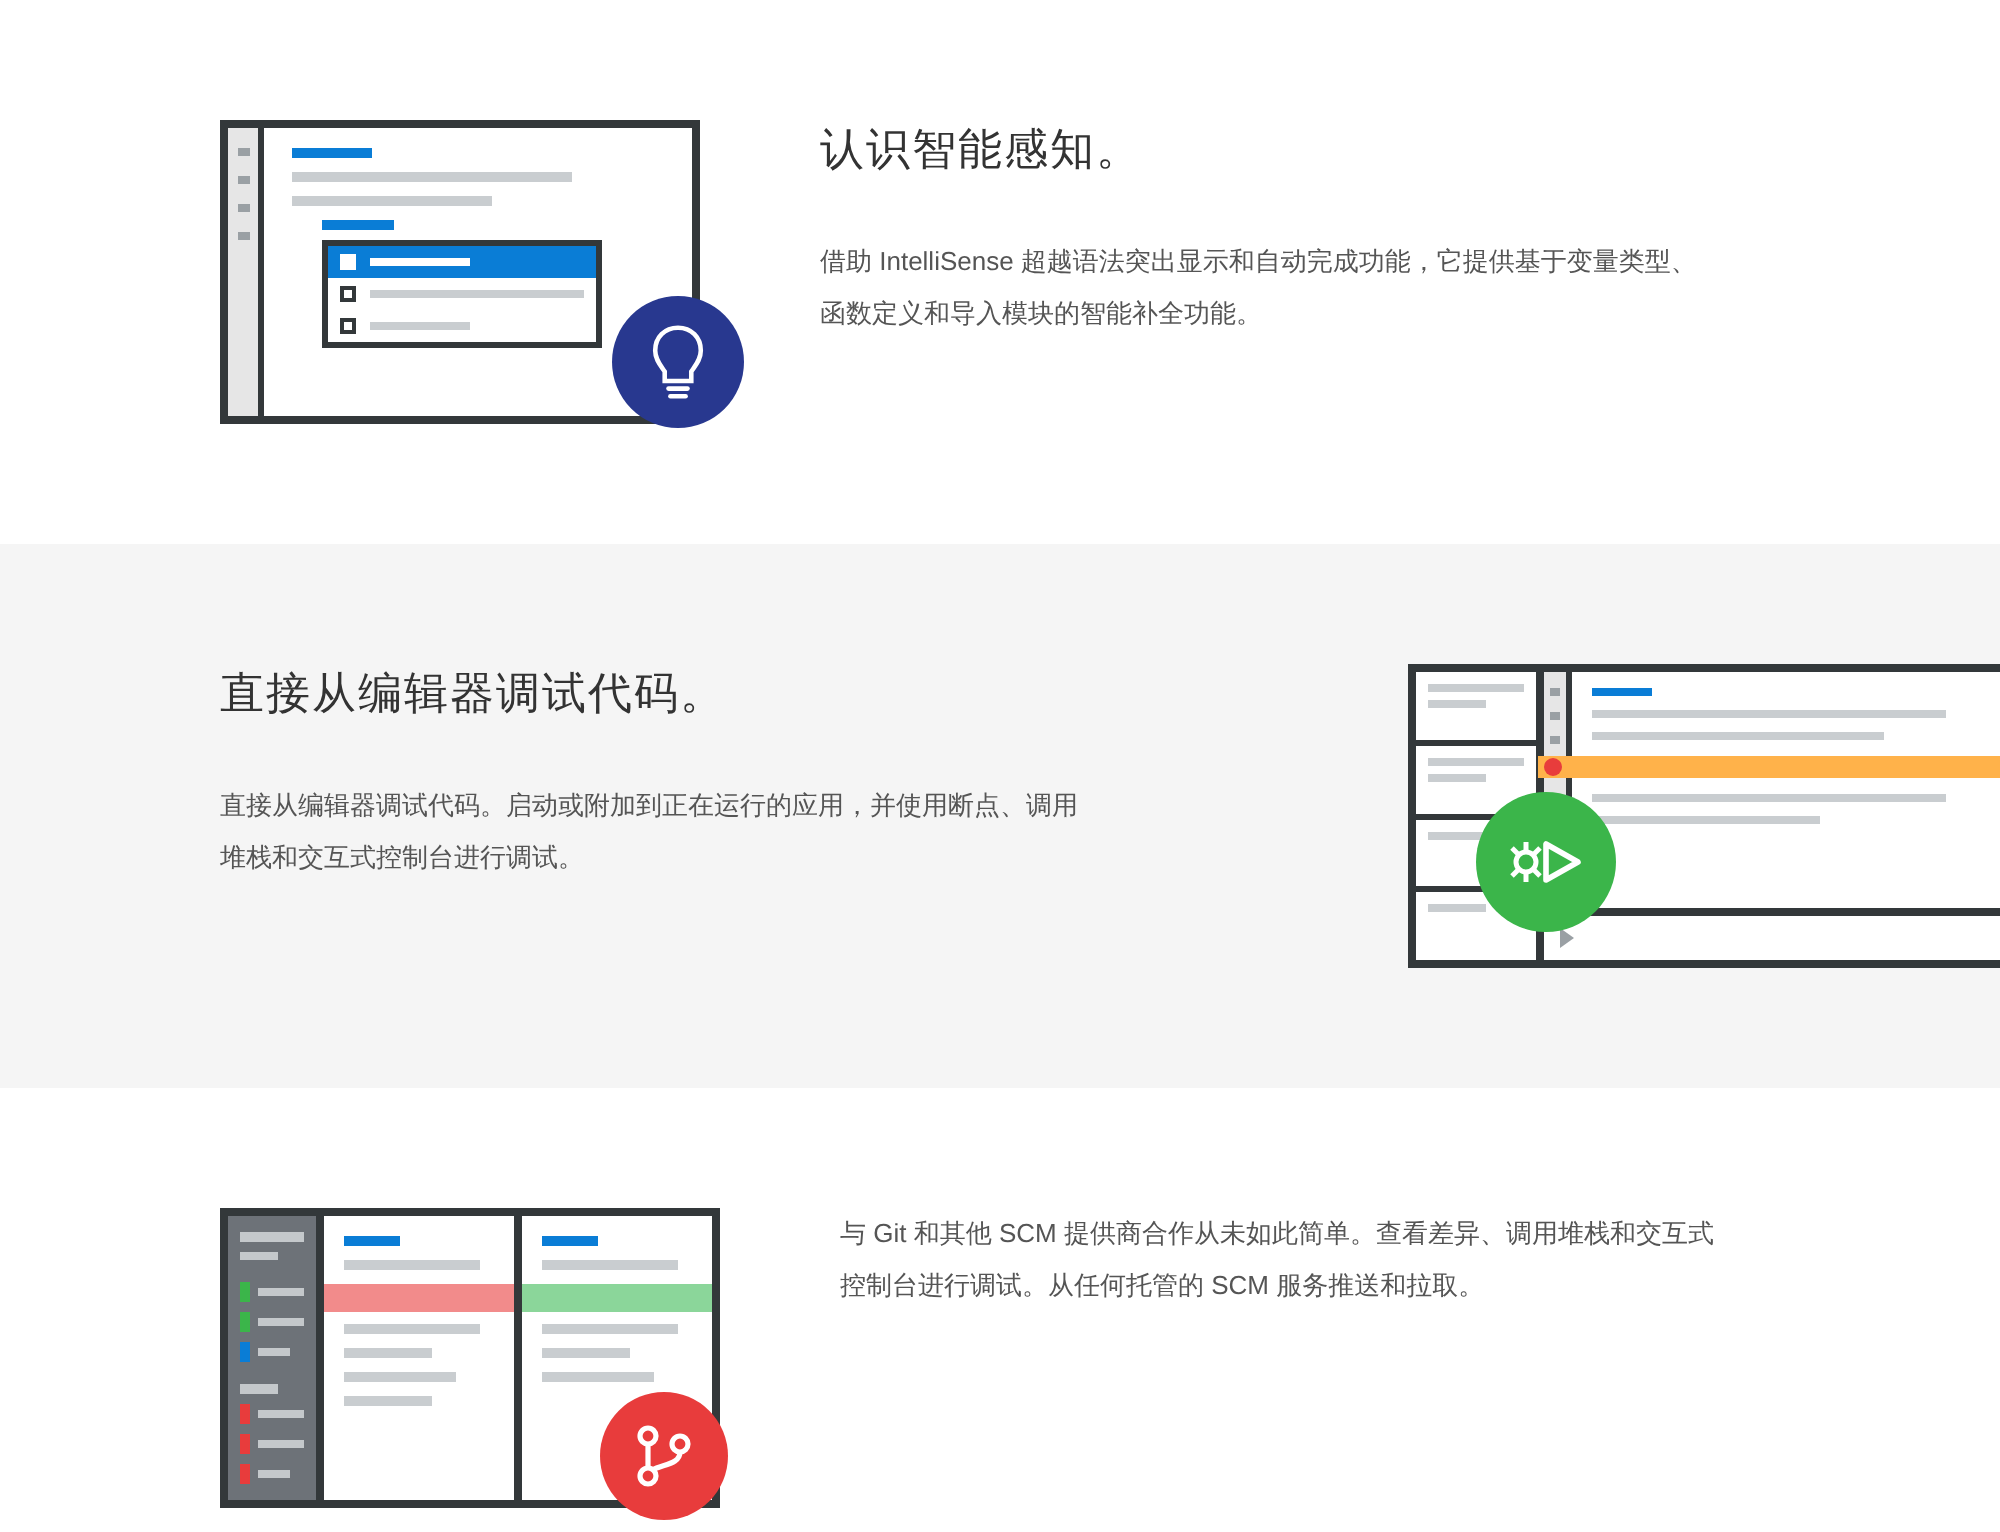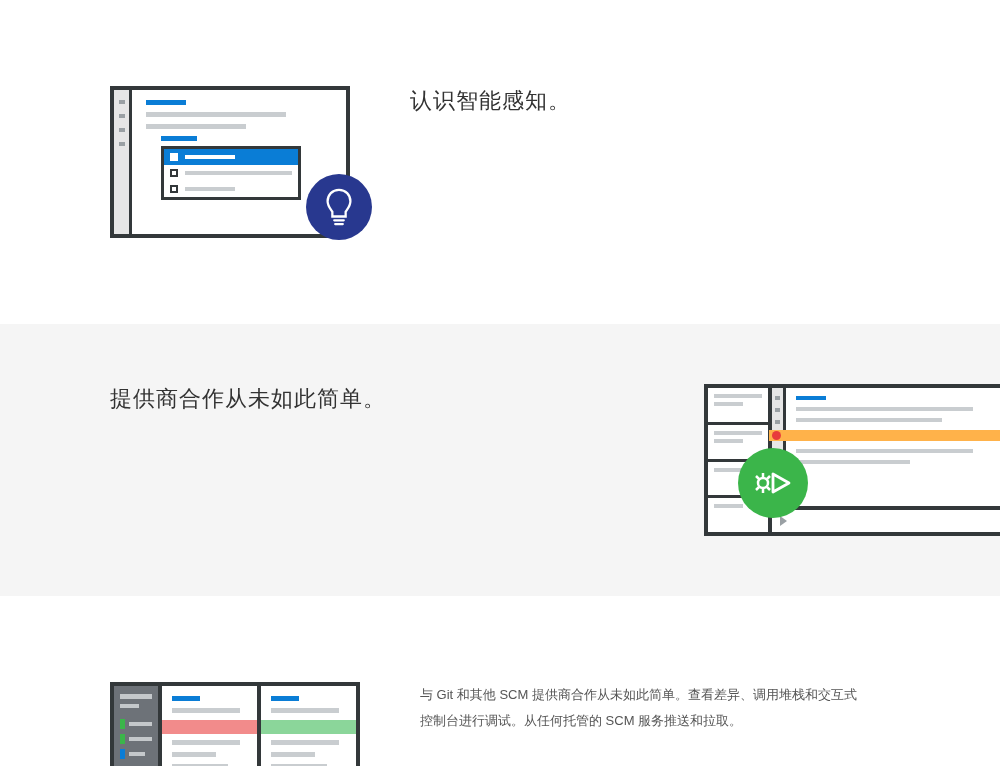--- a/index.html
+++ b/index.html
@@ -7,21 +7,20 @@
     font-family: "Segoe UI", -apple-system, "Microsoft YaHei", "PingFang SC", sans-serif;
     background: #fff;
     width: 1000px;
     color: #333;
   }
   .section {
     display: flex;
     align-items: flex-start;
     padding: 60px 100px 60px 110px;
     gap: 60px;
-    margin-top: 26px;
   }
   .section.gray { background: #f5f5f5; padding-right: 0; }
   .section.gray .text-col { flex: 1; }
   .text-col { flex: 1; padding-top: 0; }
   .heading {
     font-size: 22px;
     font-weight: 300;
     color: #333;
     margin-bottom: 28px;
     letter-spacing: 1px;
@@ -191,26 +190,28 @@
     <div class="badge">
       <svg class="bulb-svg" viewBox="0 0 30 40">
         <path d="M15 2 C8 2 3 7 3 14 C3 19 6 22 8 25 L8 30 L22 30 L22 25 C24 22 27 19 27 14 C27 7 22 2 15 2 Z" fill="none" stroke="#fff" stroke-width="2.4"></path>
         <line x1="10" y1="34" x2="20" y2="34" stroke="#fff" stroke-width="2.4" stroke-linecap="round"></line>
         <line x1="11" y1="38" x2="19" y2="38" stroke="#fff" stroke-width="2.4" stroke-linecap="round"></line>
       </svg>
     </div>
   </div>
   <div class="text-col">
     <h2 class="heading">认识智能感知。</h2>
+    <p class="body-text">借助 IntelliSense 超越语法突出显示和自动完成功能，它提供基于变量类型、函数定义和导入模块的智能补全功能。</p>
   </div>
 </div>
 
 <div class="section gray">
   <div class="text-col">
-    <h2 class="heading">提供商合作从未如此简单。</h2>
+    <h2 class="heading">直接从编辑器调试代码。</h2>
+    <p class="body-text">直接从编辑器调试代码。启动或附加到正在运行的应用，并使用断点、调用堆栈和交互式控制台进行调试。</p>
   </div>
   <div class="illus fig2">
     <div class="frame">
       <div class="panel">
         <div class="row">
             <div class="t"></div>
             <div class="t s"></div>
           </div>
         <div class="row">
             <div class="t"></div>

